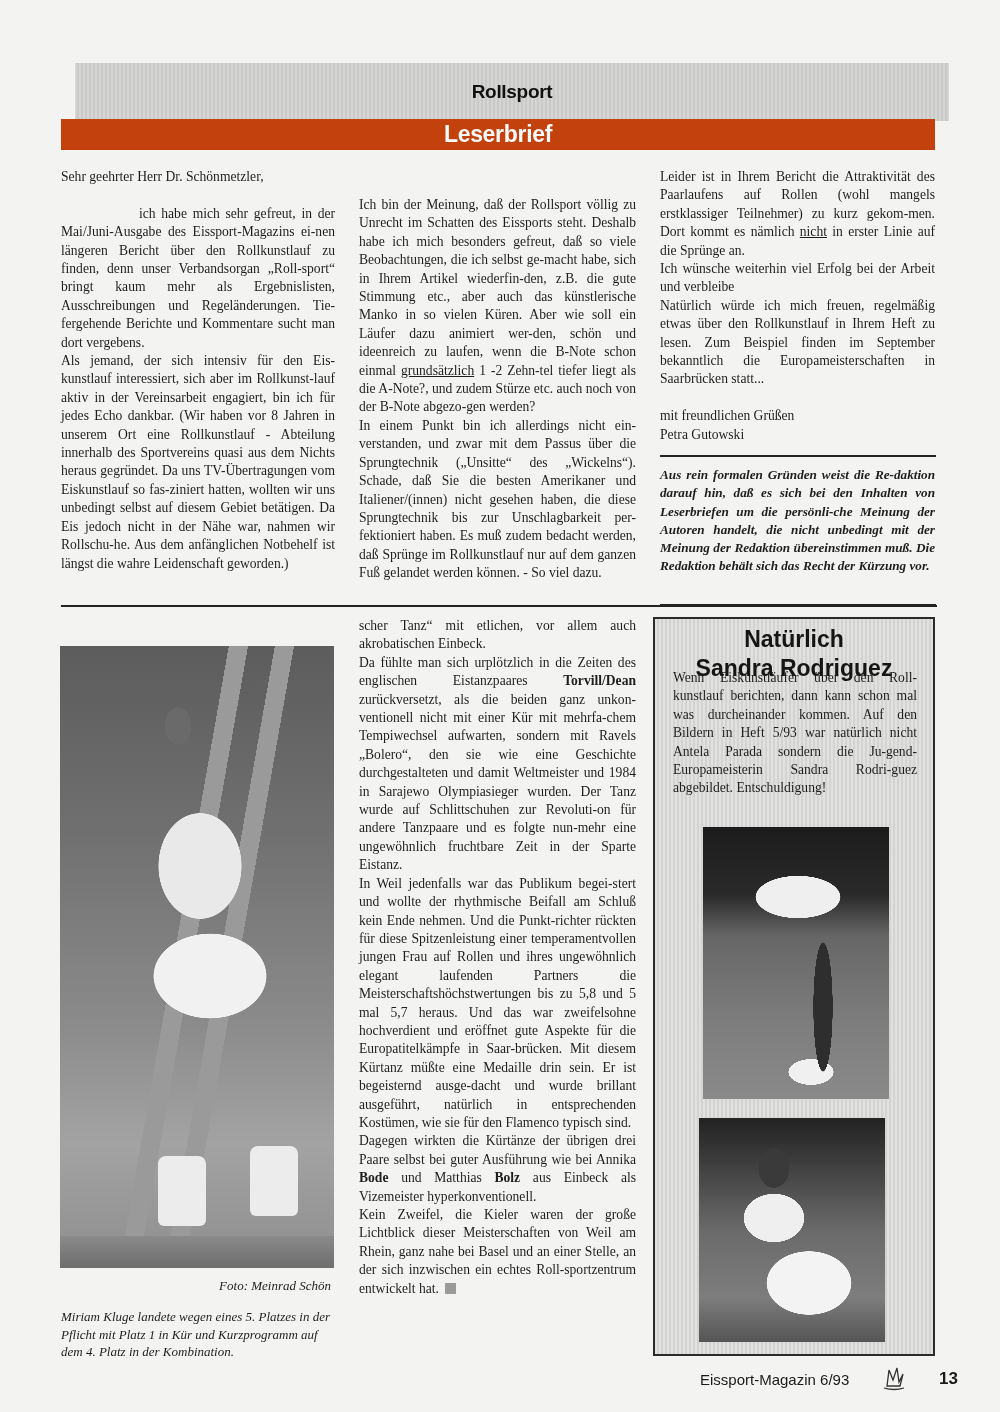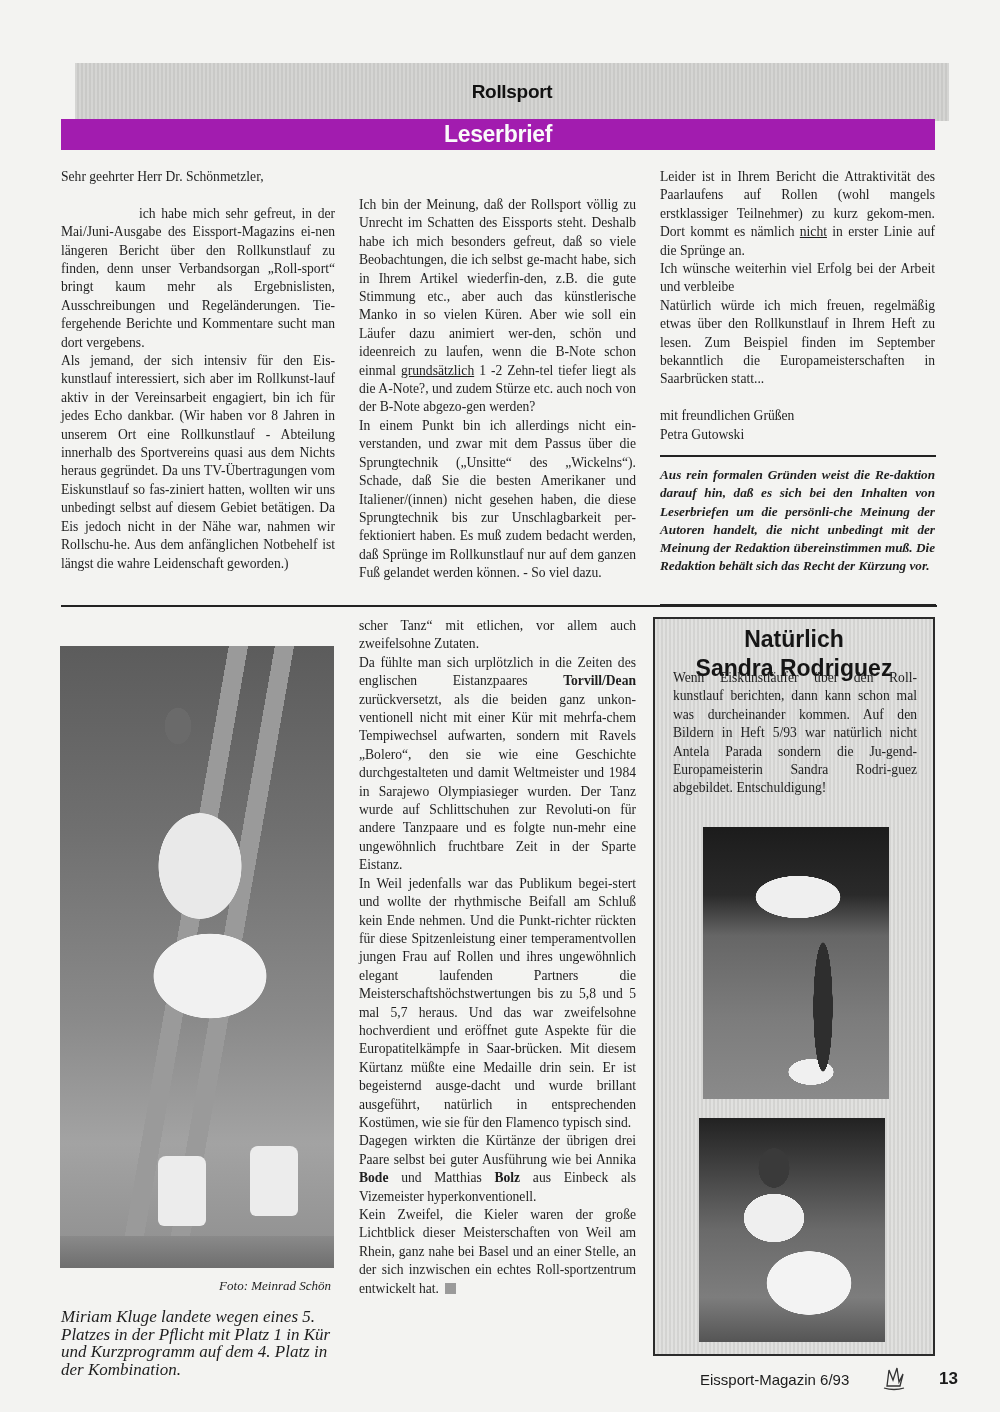--- a/index.html
+++ b/index.html
@@ -14,21 +14,21 @@
     background: #cfcfcd;
     background-image: repeating-linear-gradient(90deg, rgba(255,255,255,0.12) 0 2px, rgba(0,0,0,0.03) 2px 4px);
     display: flex; align-items: center; justify-content: center;
   }
   .section-bar span {
     font-family: "Liberation Sans", sans-serif; font-weight: bold; font-size: 19px; color: #111;
     letter-spacing: -0.3px;
   }
   .title-bar {
     left: 61px; top: 119px; width: 874px; height: 31px;
-    background: #a21caf;
+    background: #c2410c;
     display: flex; align-items: center; justify-content: center;
   }
   .title-bar span {
     font-family: "Liberation Sans", sans-serif; font-weight: bold; font-size: 23px; color: #fafafa;
     letter-spacing: -0.3px;
   }
   .col {
     font-size: 13.6px; line-height: 18.4px; text-align: justify; hyphens: manual;
   }
   .col p { margin: 0; }
@@ -59,21 +59,21 @@
   }
   .photo-left .skate1 { left: 98px; top: 510px; width: 48px; height: 70px; background: #ececec; border-radius: 8px 8px 6px 6px; }
   .photo-left .skate2 { left: 190px; top: 500px; width: 48px; height: 70px; background: #ececec; border-radius: 8px 8px 6px 6px; }
   .photo-left .floorline { left: 0; top: 590px; width: 274px; height: 32px; background: linear-gradient(180deg, #8a8a8a, #6e6e6e); }
   .photo-caption-credit {
     left: 61px; top: 1278px; width: 270px; text-align: right;
     font-style: italic; font-size: 13px;
   }
   .photo-caption {
     left: 61px; top: 1308px; width: 280px;
-    font-style: italic; font-size: 17px; line-height: 17.5px;
+    font-style: italic; font-size: 13px; line-height: 17.5px;
   }
   .box {
     left: 653px; top: 617px; width: 282px; height: 739px;
     border: 2px solid #2b2b2b; box-sizing: border-box;
     background: #dadad8;
     background-image: repeating-linear-gradient(90deg, rgba(255,255,255,0.18) 0 2px, rgba(0,0,0,0.03) 2px 4px);
   }
   .box-title {
     position: absolute; left: 0; top: 6px; width: 100%; text-align: center;
     font-family: "Liberation Sans", sans-serif; font-weight: bold; font-size: 23px; line-height: 29px; color: #151515;
@@ -148,21 +148,21 @@
 
 <div class="abs photo-left">
   <div class="abs floorline"></div>
   <div class="abs skate1"></div>
   <div class="abs skate2"></div>
 </div>
 <div class="abs photo-caption-credit">Foto: Meinrad Schön</div>
 <div class="abs photo-caption">Miriam Kluge landete wegen eines 5. Platzes in der Pflicht mit Platz 1 in Kür und Kurzprogramm auf dem 4. Platz in der Kombination.</div>
 
 <div class="abs col c2b">
-  <p>scher Tanz“ mit etlichen, vor allem auch zweifelsohne Zutaten.</p>
+  <p>scher Tanz“ mit etlichen, vor allem auch akrobatischen Einbeck.</p>
   <p><span>Da fühlte man sich urplötzlich in die Zeiten des englischen Eistanzpaares </span><b>Torvill/Dean</b><span> zurückversetzt, als die beiden ganz unkon-ventionell nicht mit einer Kür mit mehrfa-chem Tempiwechsel aufwarten, sondern mit Ravels „Bolero“, den sie wie eine Geschichte durchgestalteten und damit Weltmeister und 1984 in Sarajewo Olympiasieger wurden. Der Tanz wurde auf Schlittschuhen zur Revoluti-on für andere Tanzpaare und es folgte nun-mehr eine ungewöhnlich fruchtbare Zeit in der Sparte Eistanz.</span></p>
   <p>In Weil jedenfalls war das Publikum begei-stert und wollte der rhythmische Beifall am Schluß kein Ende nehmen. Und die Punkt-richter rückten für diese Spitzenleistung einer temperamentvollen jungen Frau auf Rollen und ihres ungewöhnlich elegant laufenden Partners die Meisterschaftshöchstwertungen bis zu 5,8 und 5 mal 5,7 heraus. Und das war zweifelsohne hochverdient und eröffnet gute Aspekte für die Europatitelkämpfe in Saar-brücken. Mit diesem Kürtanz müßte eine Medaille drin sein. Er ist begeisternd ausge-dacht und wurde brillant ausgeführt, natürlich in entsprechenden Kostümen, wie sie für den Flamenco typisch sind.</p>
   <p><span>Dagegen wirkten die Kürtänze der übrigen drei Paare selbst bei guter Ausführung wie bei Annika </span><b>Bode</b><span> und Matthias </span><b>Bolz</b><span> aus Einbeck als Vizemeister hyperkonventionell.</span></p>
   <p><span>Kein Zweifel, die Kieler waren der große Lichtblick dieser Meisterschaften von Weil am Rhein, ganz nahe bei Basel und an einer Stelle, an der sich inzwischen ein echtes Roll-sportzentrum entwickelt hat.</span><span class="end-square"></span></p>
 </div>
 
 <div class="abs box">
   <div class="box-title">
     <div>Natürlich</div>
     <div>Sandra Rodriguez</div>

